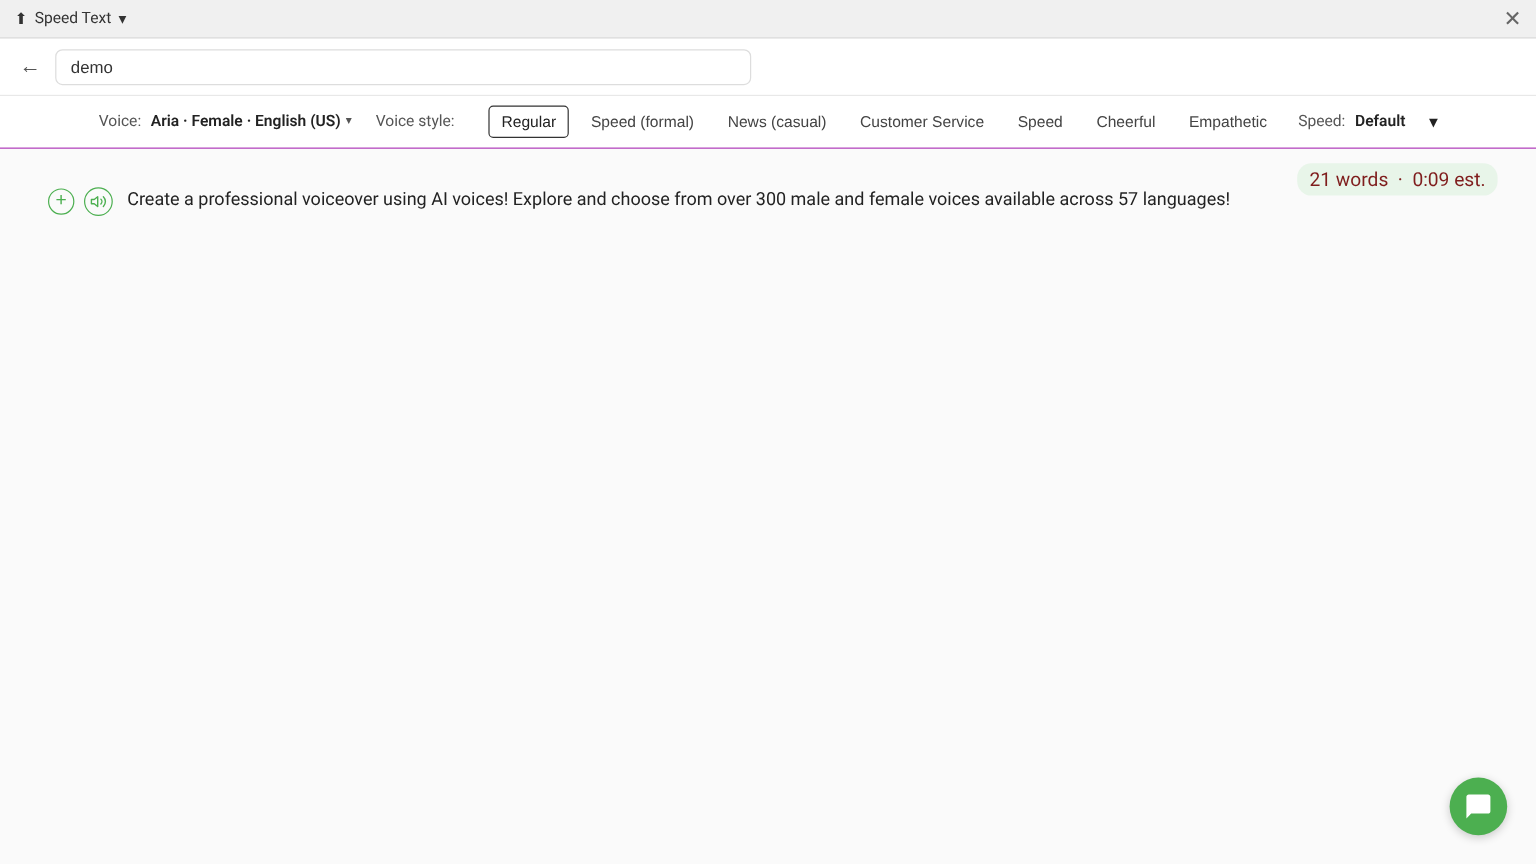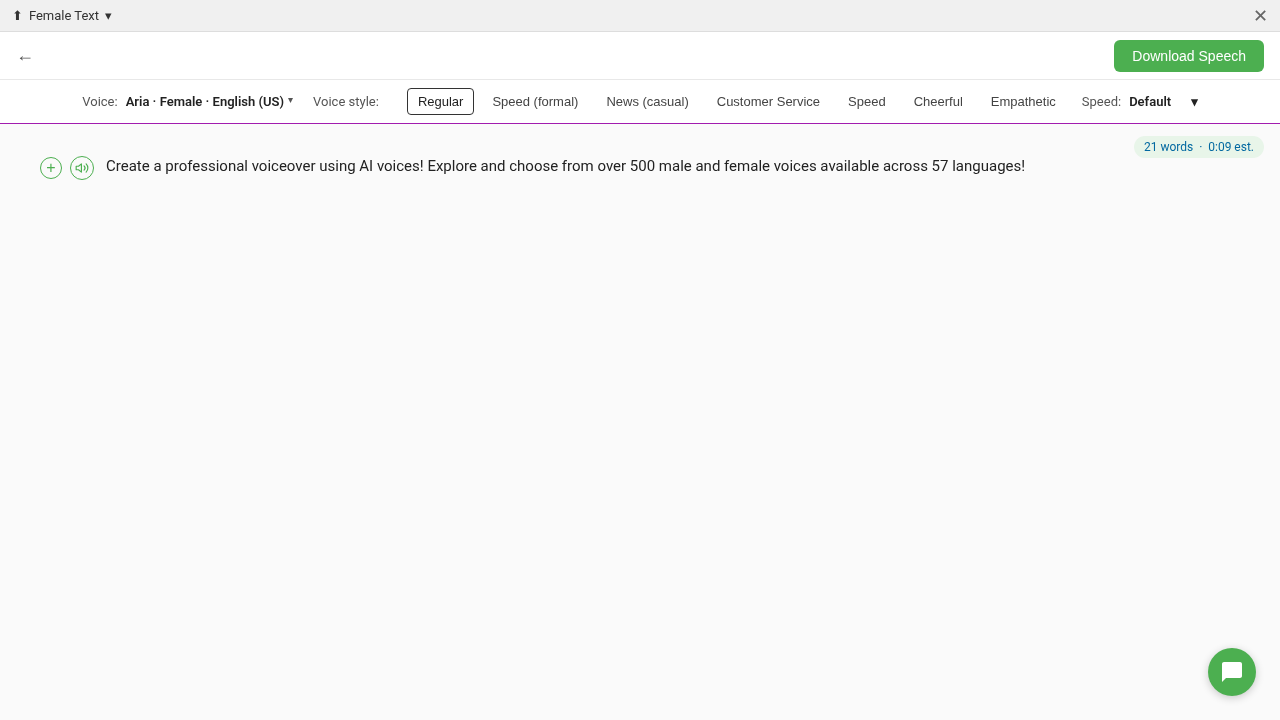--- a/index.html
+++ b/index.html
@@ -173,26 +173,26 @@
       background: #fafafa;
       height: calc(720px - 32px - 48px - 44px);
       position: relative;
       padding: 20px 40px;
     }
 
     
     .word-count-badge {
       position: absolute;
       top: 12px;
-      right: 16px;
+      right: 32px;
       background: #e8f5e9;
       border-radius: 12px;
       padding: 4px 10px;
-      font-size: 12px;
-      color: #0369a1;
+      font-size: 16px;
+      color: #7f1d1d;
     }
 
     
     .text-block {
       display: flex;
       align-items: flex-start;
       gap: 12px;
       margin-top: 10px;
     }
 
@@ -258,29 +258,29 @@
       font-size: 22px;
       box-shadow: 0 2px 8px rgba(0,0,0,0.2);
     }
   </style>
 </head>
 <body>
 
 <div class="title-bar">
   <div class="title-bar-text">
     <span>⬆</span>
-    <span>Female Text</span>
+    <span>Speed Text</span>
     <span>▾</span>
   </div>
   <button class="title-bar-close">✕</button>
 </div>
 
 <div class="top-bar">
   <button class="back-btn">←</button>
-  <button class="download-btn">Download Speech</button>
+  <input class="project-name-input" type="text" value="demo" style="">
 </div>
 
 <div class="voice-bar">
   <span class="voice-label">Voice:</span>
   <div class="voice-selector">
     <span class="voice-name">Aria · Female · English (US)</span>
     <span class="chevron">▾</span>
   </div>
   <span class="voice-style-label">Voice style:</span>
 
@@ -311,21 +311,21 @@
     <div class="text-block-controls">
       <button class="add-btn">+</button>
       <button class="speaker-btn">
         <svg width="14" height="14" viewBox="0 0 24 24" fill="none" stroke="#4CAF50" stroke-width="2" stroke-linecap="round" stroke-linejoin="round">
           <polygon points="11 5 6 9 2 9 2 15 6 15 11 19 11 5"></polygon>
           <path d="M19.07 4.93a10 10 0 0 1 0 14.14"></path>
           <path d="M15.54 8.46a5 5 0 0 1 0 7.07"></path>
         </svg>
       </button>
     </div>
-    <div class="text-content" contenteditable="true" style="">Create a professional voiceover using AI voices! Explore and choose from over 500 male and female voices available across 57 languages!</div>
+    <div class="text-content" contenteditable="true" style="">Create a professional voiceover using AI voices! Explore and choose from over 300 male and female voices available across 57 languages!</div>
   </div>
 
   <button class="chat-bubble-btn">
     <svg width="24" height="24" viewBox="0 0 24 24" fill="white">
       <path d="M20 2H4c-1.1 0-2 .9-2 2v18l4-4h14c1.1 0 2-.9 2-2V4c0-1.1-.9-2-2-2z"></path>
     </svg>
   </button>
 </div>
 
 </body></html>

